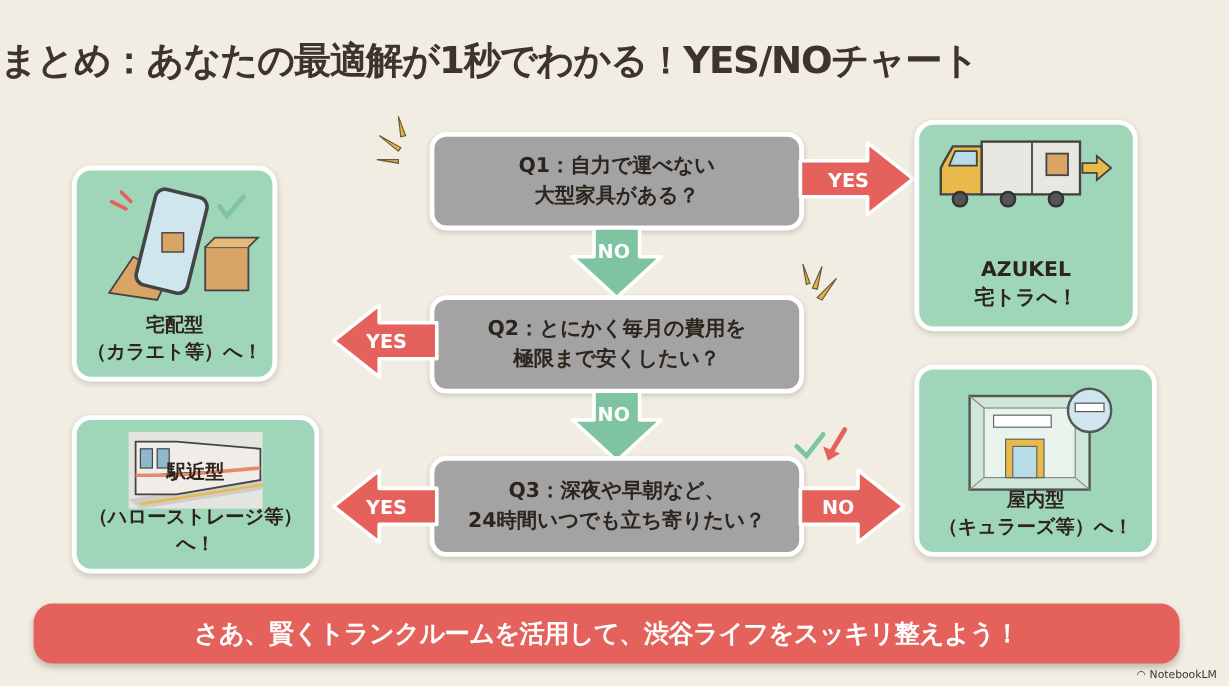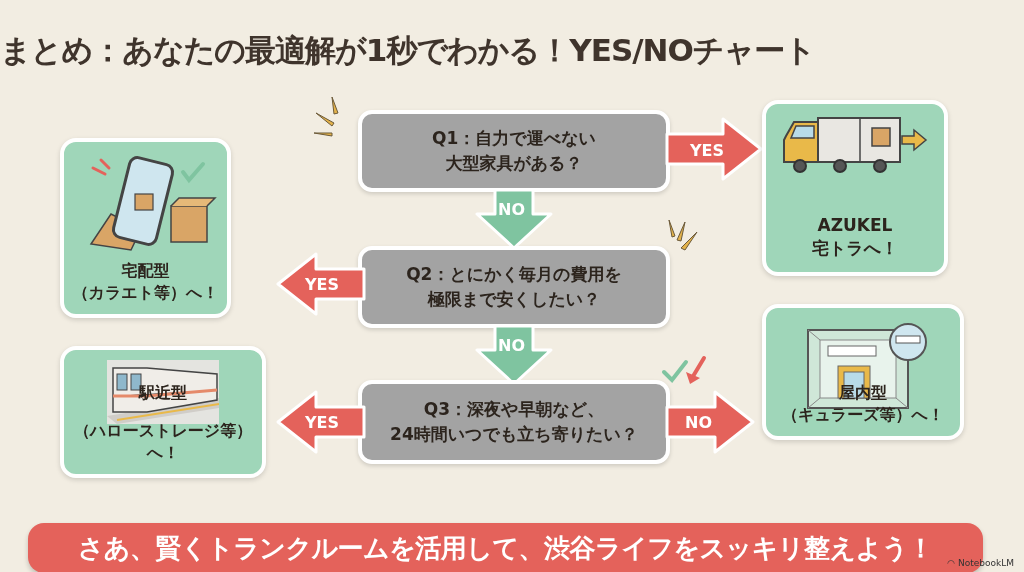--- a/index.html
+++ b/index.html
@@ -3,21 +3,21 @@
 <meta charset="utf-8">
 <style>
   html,body{margin:0;padding:0;}
   body{width:1024px;height:572px;background:#f2ede2;position:relative;overflow:hidden;font-family:"DejaVu Sans","Liberation Sans",sans-serif;color:#3a2e26;}
   .title{position:absolute;left:0;top:30px;width:1024px;text-align:left;font-size:31px;font-weight:bold;color:#3f342c;letter-spacing:-1px;}
   .qbox{position:absolute;background:#a3a3a3;border:4px solid #fff;border-radius:14px;box-shadow:0 2px 4px rgba(0,0,0,.15);text-align:center;font-weight:bold;font-size:17px;line-height:25px;color:#2c241d;display:flex;flex-direction:column;justify-content:center;box-sizing:border-box;}
   .rbox{position:absolute;background:#9fd6b9;border:4px solid #fff;border-radius:16px;box-shadow:0 2px 5px rgba(0,0,0,.15);box-sizing:border-box;text-align:center;font-weight:bold;color:#2c241d;}
   .rbox .lbl{position:absolute;left:0;right:0;bottom:10px;font-size:16px;line-height:22px;}
   .ill{position:absolute;left:50%;transform:translateX(-50%);}
   .arrow{position:absolute;}
-  .banner{position:absolute;left:28px;top:523px;width:955px;height:50px;background:#e4625b;border-radius:16px;box-shadow:0 3px 5px rgba(0,0,0,.2);color:#fff;font-weight:bold;font-size:26px;text-align:center;line-height:50px;letter-spacing:-0.5px;}
+  .banner{position:absolute;left:28px;top:503px;width:955px;height:50px;background:#e4625b;border-radius:16px;box-shadow:0 3px 5px rgba(0,0,0,.2);color:#fff;font-weight:bold;font-size:21px;text-align:center;line-height:50px;letter-spacing:-0.5px;}
   .brand{position:absolute;right:10px;bottom:4px;font-size:9px;color:#333;display:flex;align-items:center;gap:3px;}
   .spark{position:absolute;}
 </style>
 </head>
 <body>
 
 <div class="title">まとめ：あなたの最適解が1秒でわかる！YES/NOチャート</div>
 
 <svg class="spark" style="left:312px;top:95px" width="40" height="45" viewBox="0 0 40 45">
   <path d="M20 2 L26 18 L22 19 Z" fill="#e3b24a" stroke="#6b5a3a" stroke-width="1"></path>
@@ -123,21 +123,21 @@
     <rect x="10" y="14" width="10" height="16" fill="#8fb8cc" stroke="#444"></rect>
     <rect x="24" y="14" width="10" height="16" fill="#8fb8cc" stroke="#444"></rect>
     <path d="M6 36 H40 L110 30" stroke="#e58a6a" stroke-width="3"></path>
   </svg>
   <div class="lbl">
     <div>駅近型</div>
     <div style="font-size:16px;margin-top:16px;">（ハローストレージ等）へ！</div>
   </div>
 </div>
 
-<div class="rbox" style="left:762px;top:304px;width:202px;height:136px;padding-left:40px;">
+<div class="rbox" style="left:762px;top:304px;width:202px;height:160px;padding-left:40px;">
   <svg class="ill" style="top:12px" width="130" height="92" viewBox="0 0 130 92">
     <rect x="10" y="10" width="100" height="78" fill="#cfe7d8" stroke="#555" stroke-width="2"></rect>
     <rect x="22" y="20" width="76" height="58" fill="#e8f3ec" stroke="#888" stroke-width="1"></rect>
     <path d="M10 10 L22 20 M110 10 L98 20 M10 88 L22 78 M110 88 L98 78" stroke="#888"></path>
     <rect x="30" y="26" width="48" height="10" fill="#fff" stroke="#666"></rect>
     <rect x="40" y="46" width="32" height="32" fill="#e9b949" stroke="#666"></rect>
     <rect x="46" y="52" width="20" height="26" fill="#b8dbe8" stroke="#666"></rect>
     <circle cx="110" cy="22" r="18" fill="#cfe6ef" stroke="#555" stroke-width="2"></circle>
     <rect x="98" y="16" width="24" height="7" fill="#fff" stroke="#555"></rect>
   </svg>

